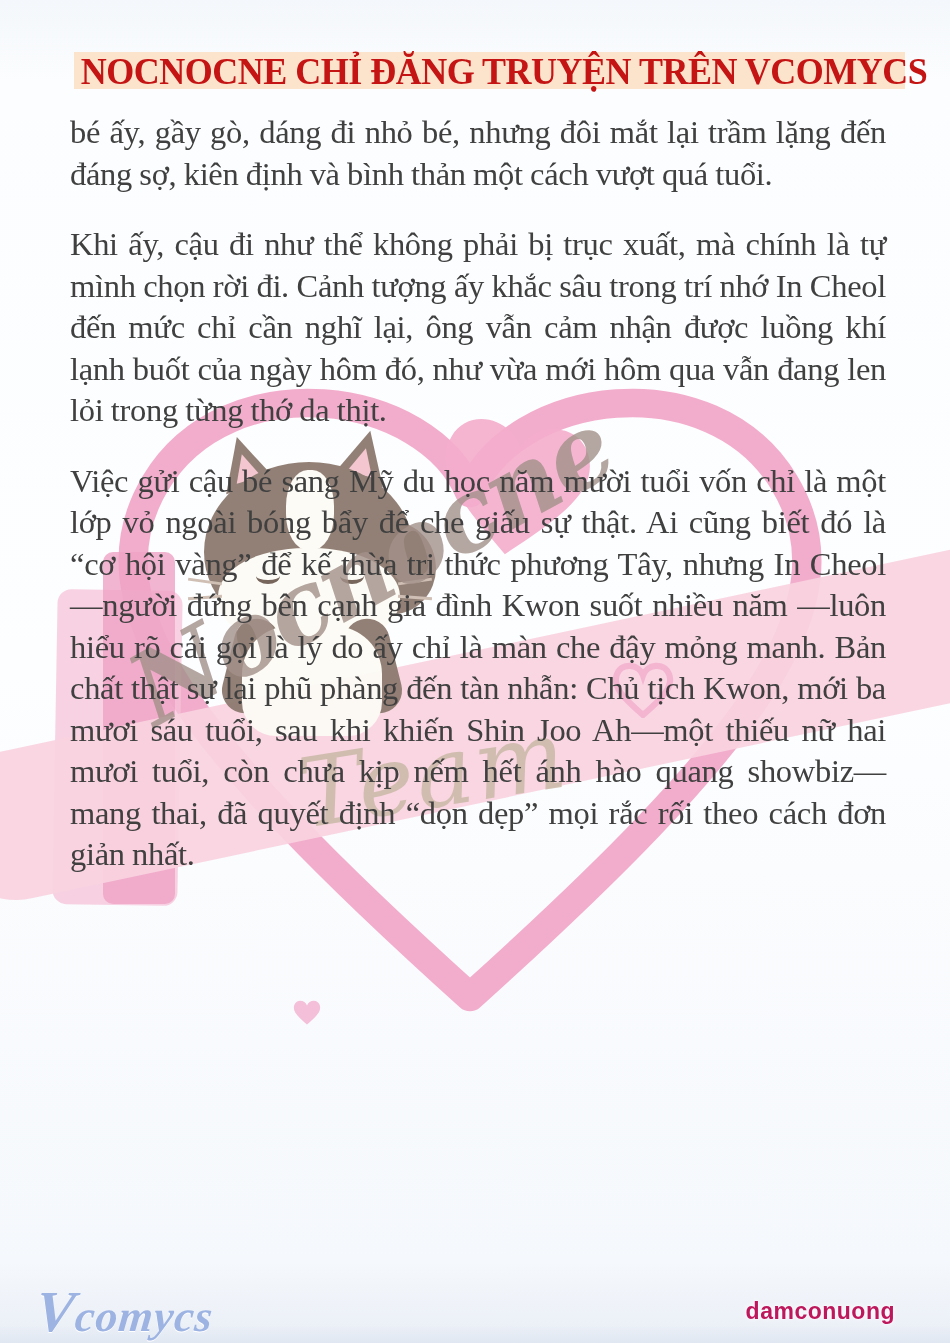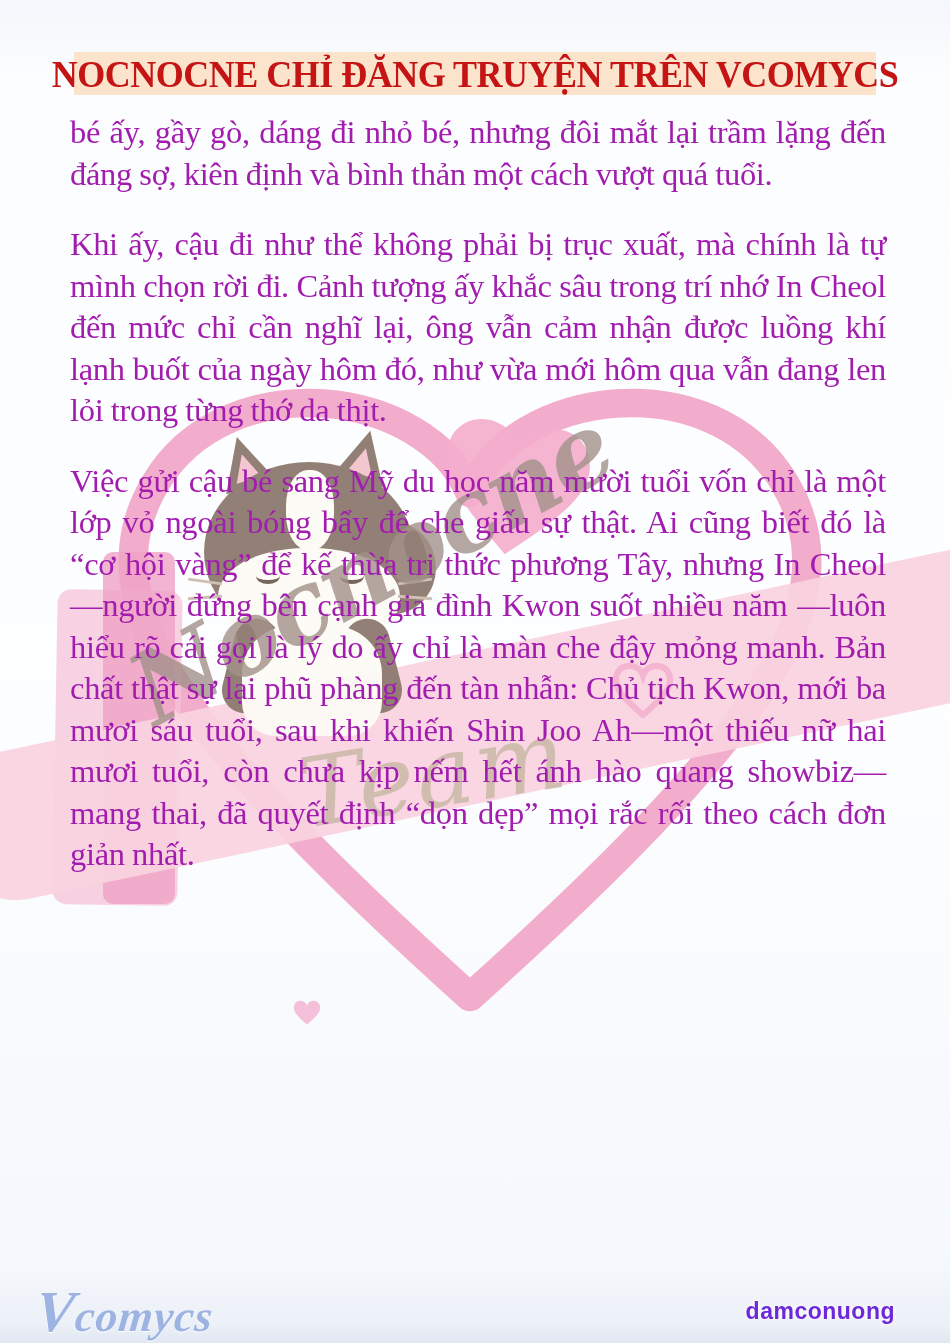--- a/index.html
+++ b/index.html
@@ -5,22 +5,22 @@
   html,body{margin:0;padding:0;}
   body{
     width:950px;height:1343px;overflow:hidden;position:relative;
     background:linear-gradient(180deg,#f4f7fb 0%,#fbfdfe 6%,#fdfeff 50%,#f5f8fc 94%,#e9eef6 100%);
     font-family:"Liberation Serif",serif;
   }
   .page{position:absolute;inset:0;}
 
   
   .banner{
-    position:absolute;left:74px;top:52px;width:802px;height:43px;
-    background:#fbe3cc;display:flex;align-items:center;justify-content:center;
+    position:absolute;left:74px;top:52px;width:802px;height:37px;
+    background:#fbe3cc;display:flex;align-items:center;justify-content:center;padding-left:29px;
   }
   .banner-text{
     color:#c41414;font-weight:bold;font-size:36px;line-height:1;
     font-family:"Liberation Serif",serif;letter-spacing:-0.5px;
     transform:scaleY(1.08);white-space:nowrap;
   }
 
   
   .watermark{position:absolute;inset:0;z-index:0;pointer-events:none;}
   .heart-outline{position:absolute;left:38px;top:362px;width:864px;height:672px;opacity:.92;}
@@ -70,37 +70,37 @@
   .wm-word{
     position:absolute;left:298px;top:718px;
     font-family:"DejaVu Serif",serif;font-style:italic;
     font-size:96px;color:#cbb9a8;opacity:.85;letter-spacing:2px;
     transform:rotate(-9deg);white-space:nowrap;
   }
 
   
   .content{
     position:absolute;left:70px;top:112px;width:816px;z-index:2;
-    color:#a21caf;font-size:32.5px;line-height:41.5px;
+    color:#404040;font-size:32.5px;line-height:41.5px;
     text-align:justify;text-align-last:left;letter-spacing:-0.3px;word-spacing:-0.5px;
   }
   .content p{margin:0 0 29px 0;}
 
   
   .logo{
     position:absolute;left:36px;top:1278px;z-index:3;
     font-family:"Liberation Serif",serif;font-style:italic;font-weight:bold;
     font-size:44px;color:#9db3e2;letter-spacing:1px;transform:skewX(-6deg);
     text-shadow:0 1px 0 #ffffff;
   }
   .logo::first-letter{font-size:58px;}
   .credit{
     position:absolute;right:55px;top:1298px;z-index:3;
     font-family:"Liberation Sans",sans-serif;font-weight:bold;
-    font-size:23px;color:#6d28d9;letter-spacing:0.5px;
+    font-size:23px;color:#be185d;letter-spacing:0.5px;
     text-shadow:0 0 6px #ffffff,0 0 2px #ffffff;
   }
   .bottom-strip{position:absolute;left:0;top:1325px;width:950px;height:18px;z-index:1;
     background:linear-gradient(180deg,rgba(222,230,242,0),#dfe6f1);opacity:.8;}
 </style>
 </head>
 <body>
 
 <div class="page">
 

